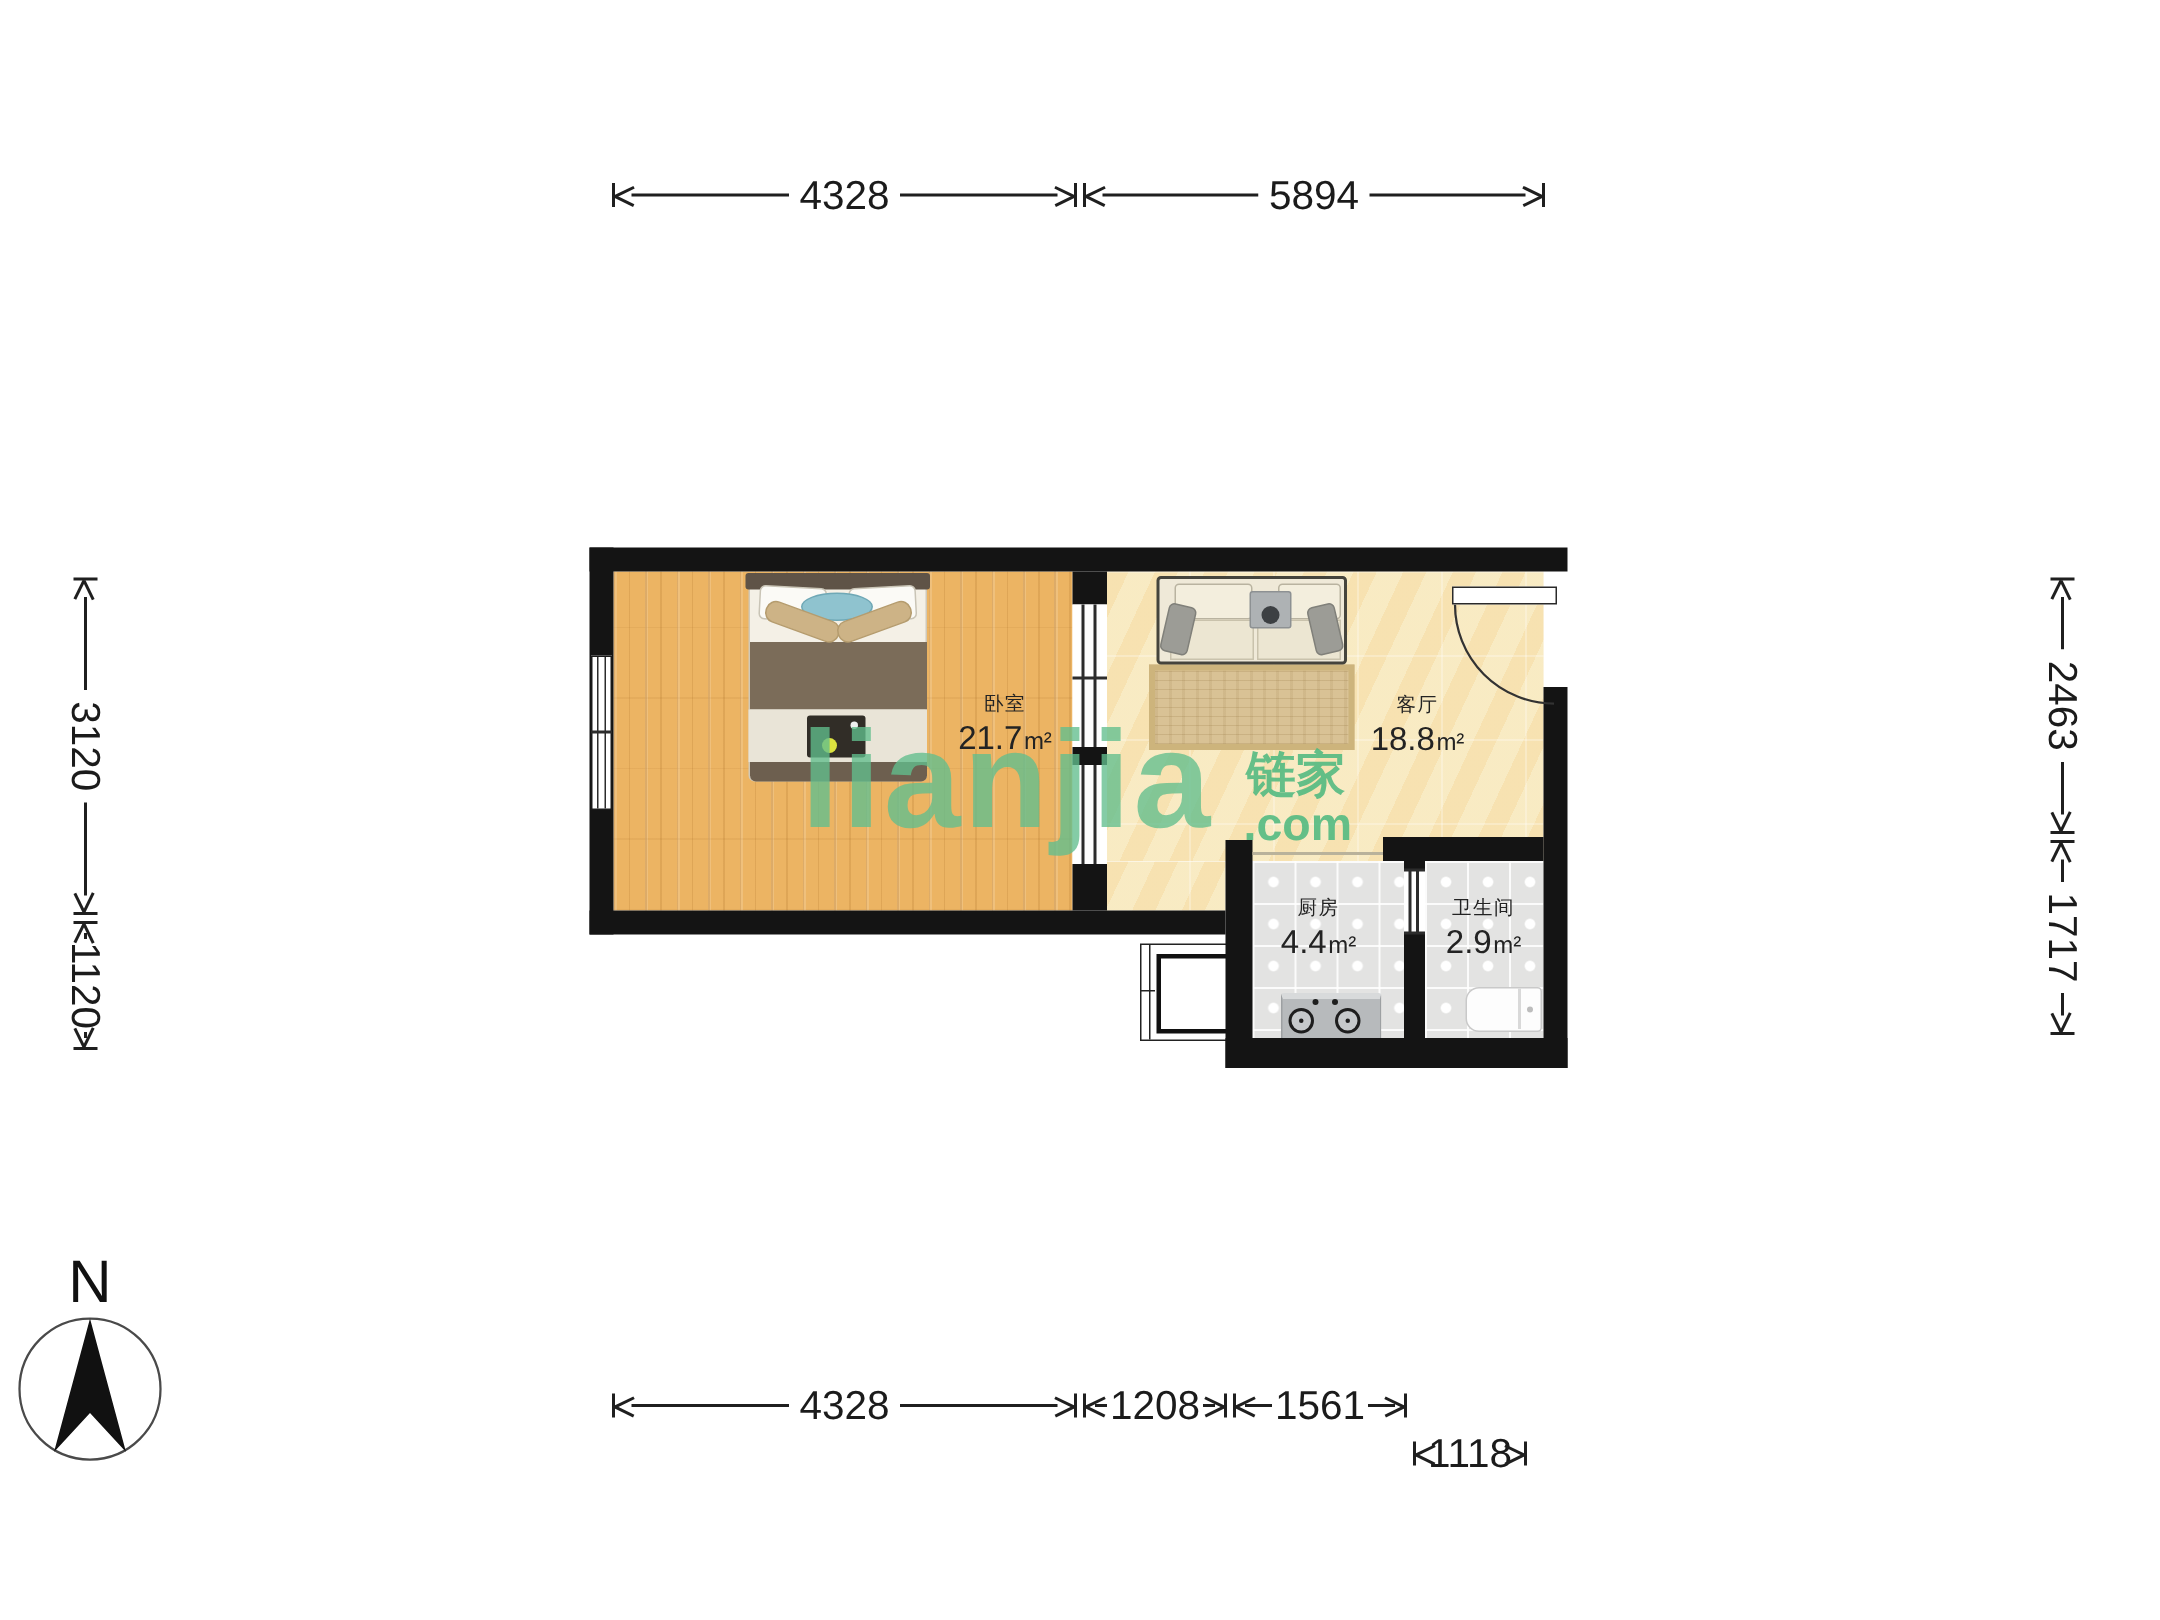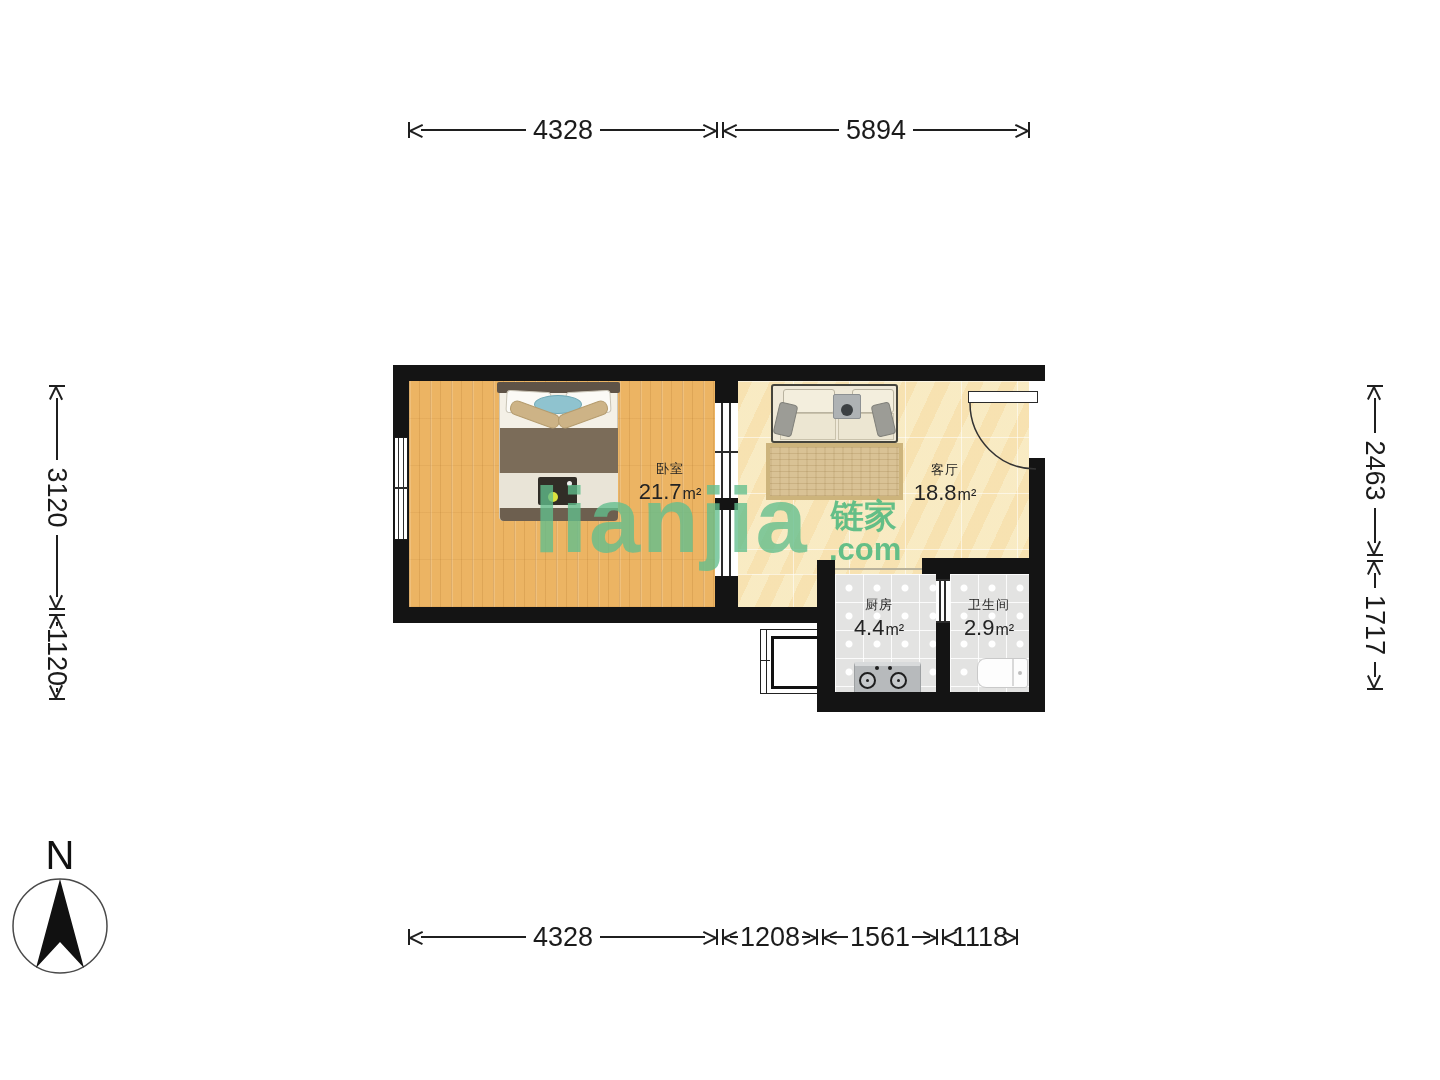--- a/index.html
+++ b/index.html
@@ -255,21 +255,21 @@
       </span>
       <span class="ln"></span>
     <span class="lbl">1561</span>
     <span class="ln"></span>
       <span class="ah r">
         <i class="a"></i>
         <i class="b"></i>
       </span>
       <span class="tick"></span>
   </div>
-  <div class="dim s" style="left:942px;top:927px;width:64px;">
+  <div class="dim s" style="left:942px;top:959px;width:64px;">
     <span class="tick"></span>
       <span class="ah l">
         <i class="a"></i>
         <i class="b"></i>
       </span>
       <span class="ln"></span>
     <span class="lbl">1118</span>
     <span class="ln"></span>
       <span class="ah r">
         <i class="a"></i>

